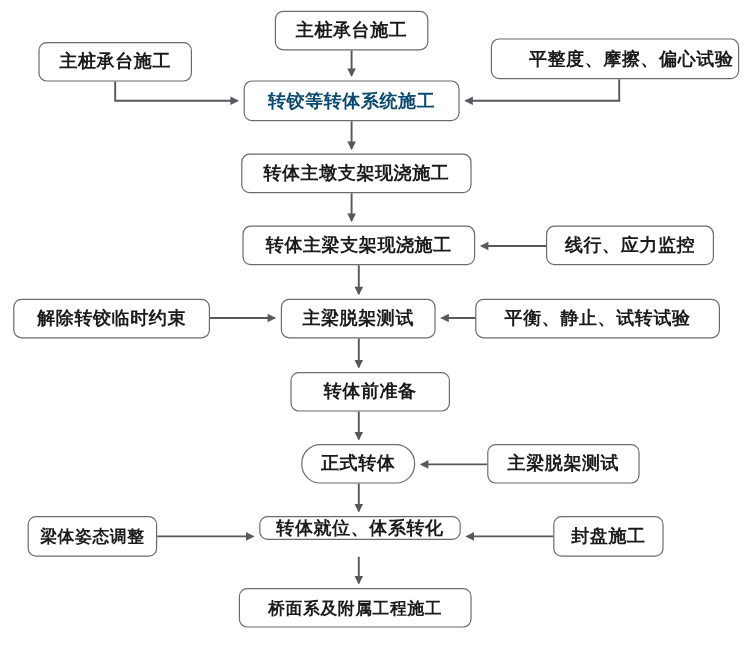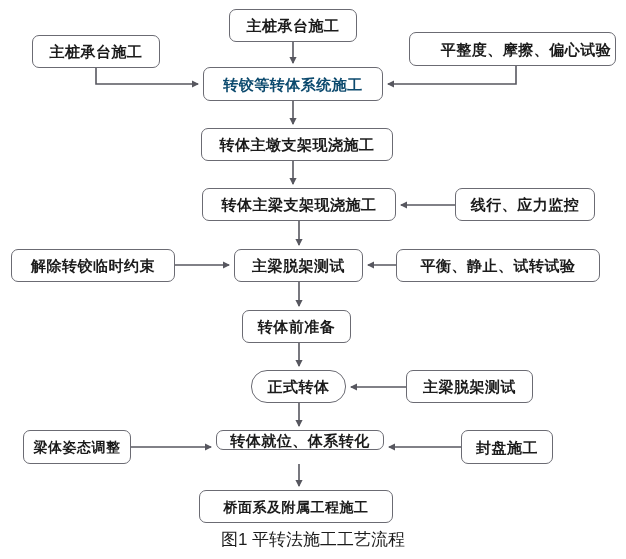--- a/index.html
+++ b/index.html
@@ -151,21 +151,21 @@
       </div>
       <div class="node" style="left: 11px; top: 249px; width: 164px; height: 33px; border-color: rgb(107, 107, 115); color: rgb(27, 27, 27);">
         <span class="node-label" style="font-size: 15px;">解除转铰临时约束</span>
       </div>
       <div class="node" style="left: 234px; top: 249px; width: 129px; height: 33px; border-color: rgb(107, 107, 115); color: rgb(27, 27, 27);">
         <span class="node-label" style="font-size: 15px;">主梁脱架测试</span>
       </div>
       <div class="node" style="left: 396px; top: 249px; width: 204px; height: 33px; border-color: rgb(107, 107, 115); color: rgb(27, 27, 27);">
         <span class="node-label" style="font-size: 15px;">平衡、静止、试转试验</span>
       </div>
-      <div class="node" style="left: 242px; top: 310px; width: 109px; height: 33px; border-color: rgb(107, 107, 115); color: rgb(27, 27, 27);">
+      <div class="node" style="left: 242px; top: 310px; width: 133px; height: 33px; border-color: rgb(107, 107, 115); color: rgb(27, 27, 27);">
         <span class="node-label" style="font-size: 15px;">转体前准备</span>
       </div>
       <div class="node" style="left: 251px; top: 370px; width: 95px; height: 33px; border-color: rgb(107, 107, 115); color: rgb(27, 27, 27); border-radius: 16px;">
         <span class="node-label" style="font-size: 15px;">正式转体</span>
       </div>
       <div class="node" style="left: 406px; top: 370px; width: 127px; height: 33px; border-color: rgb(107, 107, 115); color: rgb(27, 27, 27);">
         <span class="node-label" style="font-size: 15px;">主梁脱架测试</span>
       </div>
       <div class="node" style="left: 23px; top: 430px; width: 108px; height: 34px; border-color: rgb(107, 107, 115); color: rgb(27, 27, 27);">
         <span class="node-label" style="font-size: 14px;">梁体姿态调整</span>
@@ -174,15 +174,14 @@
         <span class="node-label" style="font-size: 15px;">转体就位、体系转化</span>
       </div>
       <div class="node" style="left: 461px; top: 430px; width: 92px; height: 34px; border-color: rgb(107, 107, 115); color: rgb(27, 27, 27);">
         <span class="node-label" style="font-size: 15px;">封盘施工</span>
       </div>
       <div class="node" style="left: 199px; top: 490px; width: 194px; height: 33px; border-color: rgb(107, 107, 115); color: rgb(27, 27, 27); justify-content: center;">
         <span class="node-label" style="font-size: 14px;">桥面系及附属工程施工</span>
       </div>
     </div>
 
-  <div id="figure-caption" style="top: 528px; font-size: 17px;">图1  平转法施工工艺流程</div>
 
 </div>
 
 </body></html>

